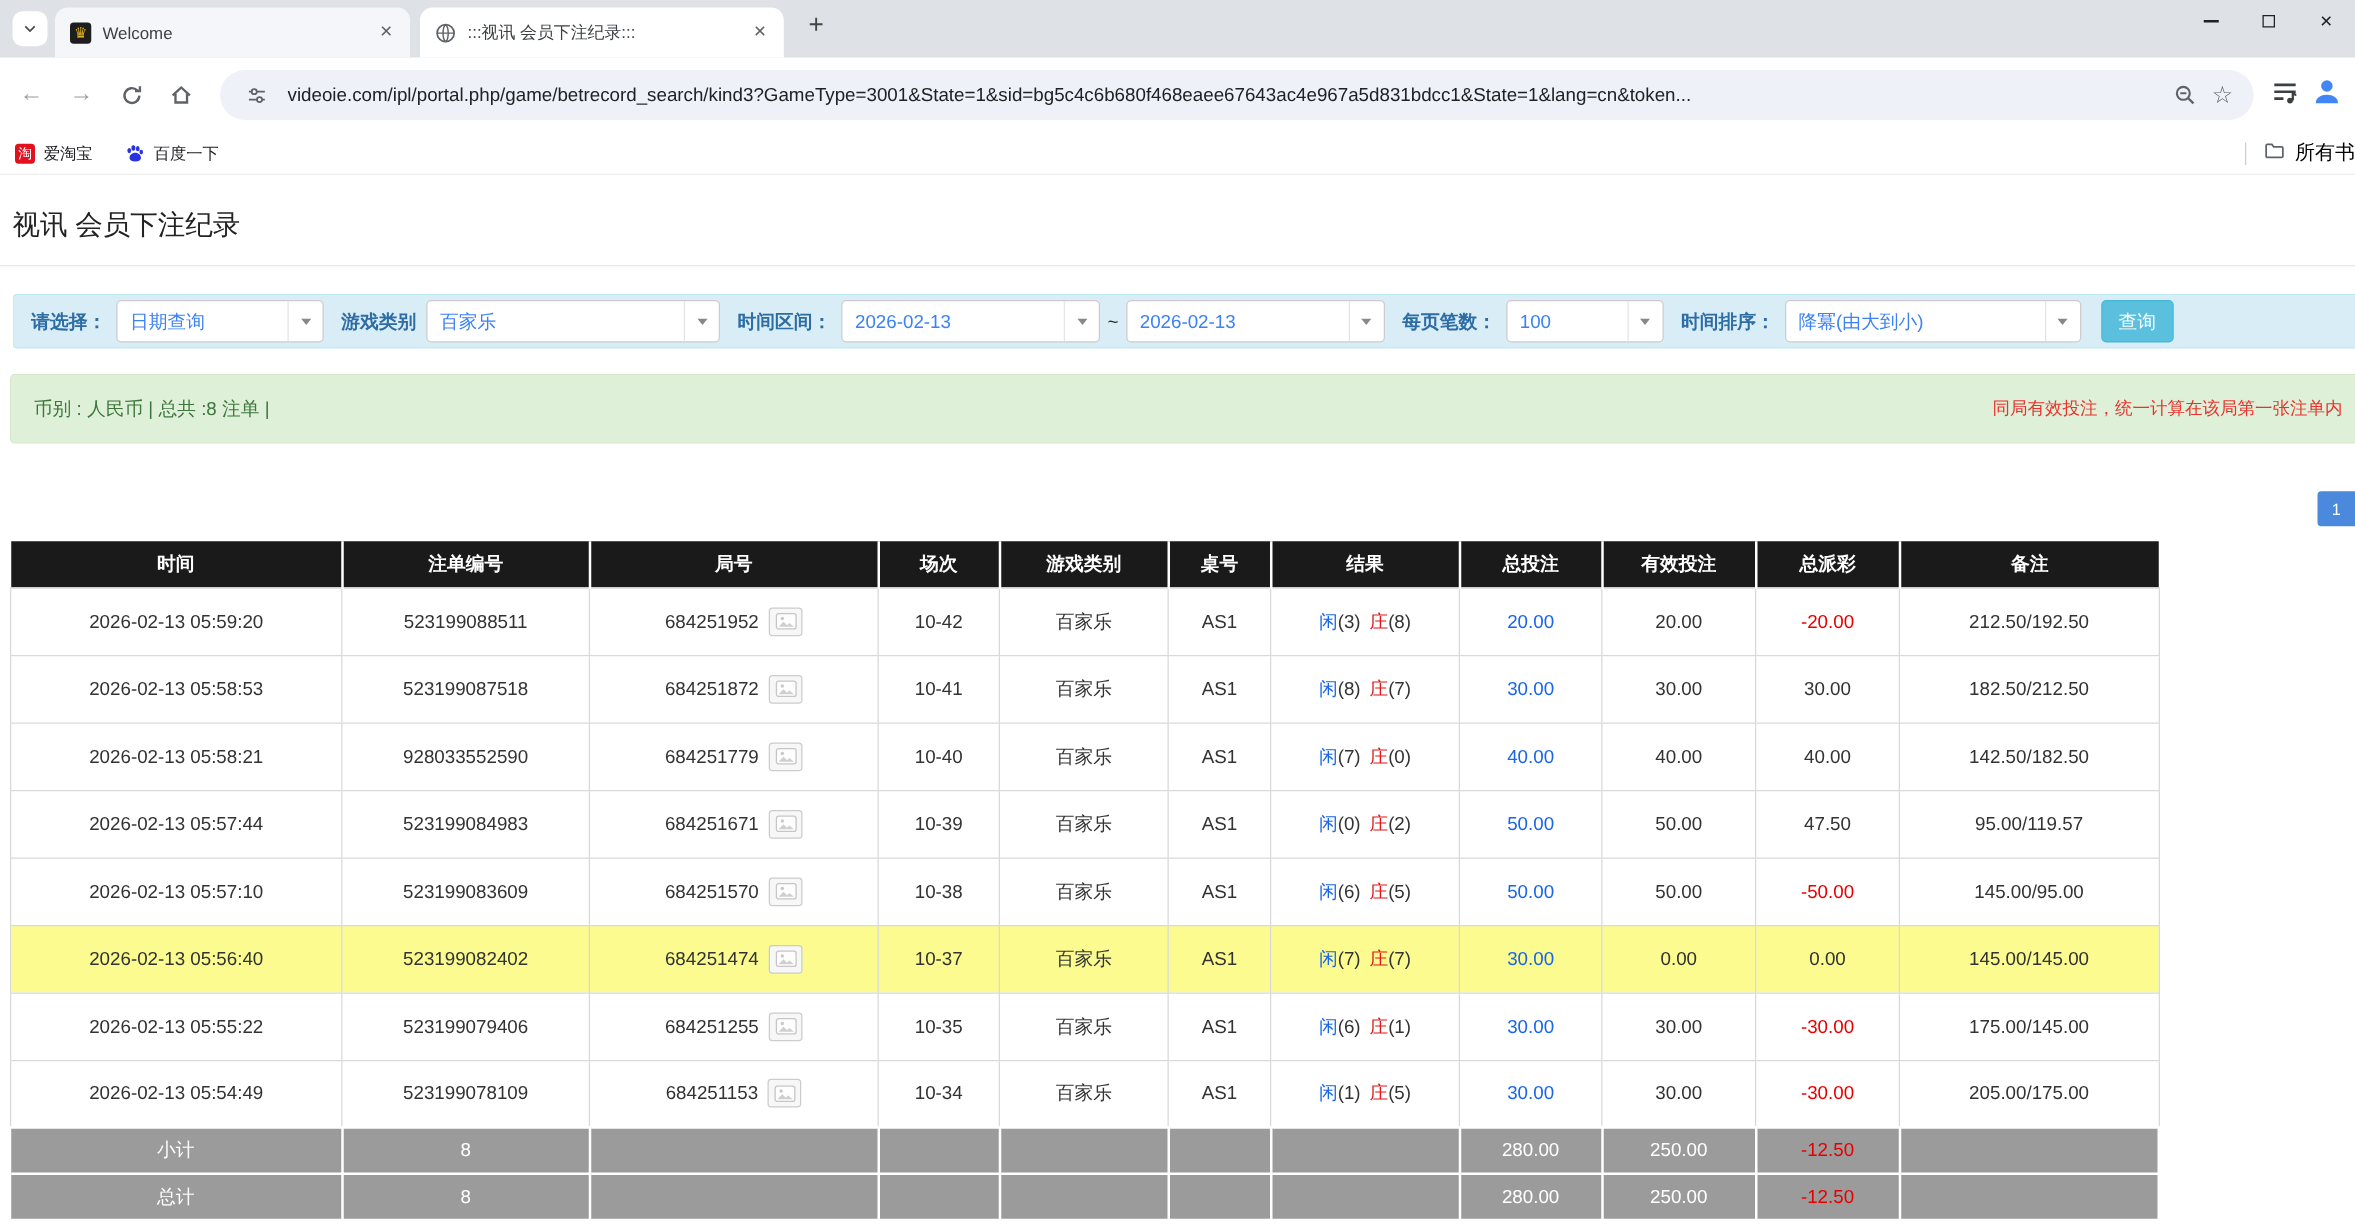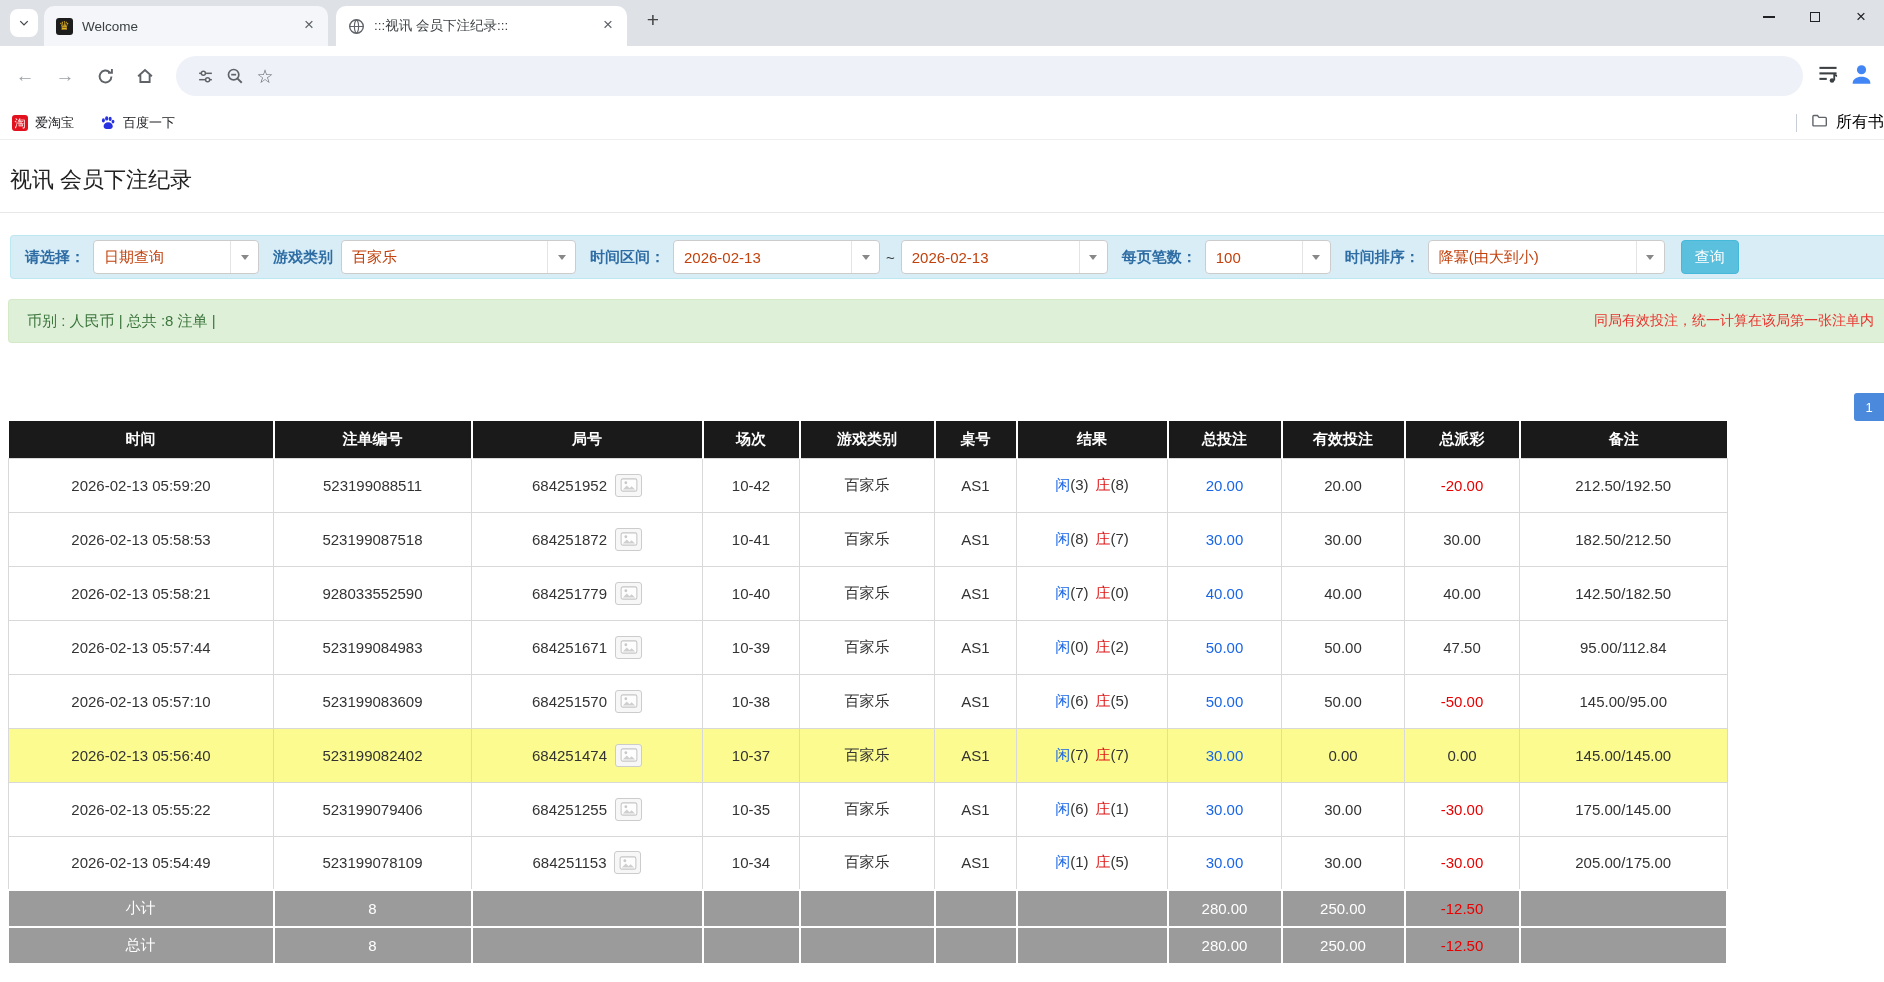--- a/index.html
+++ b/index.html
@@ -50,29 +50,29 @@
   .page { position:relative; height:801px; background:#fff; }
   .page-title { font-size:22px; font-weight:400; color:#222; margin:27px 0 0 10px; line-height:26px; }
 
   .filter-section { margin-top:19px; border-top:1px solid #e7e7e7; padding-top:22px; }
   .filter-bar { margin-left:10px; height:44px; background:var(--filter_bg,#d9edf7);
                 border:1px solid var(--filter_border,#bce8f1); border-right:none; border-radius:4px 0 0 4px;
                 display:flex; align-items:center; padding-left:14px; }
   .f-label { font-size:15px; font-weight:bold; color:var(--label_blue,#2e6da4); margin:0 8px 0 14px; white-space:nowrap; }
   .f-label:first-child { margin-left:0; }
   .sel { height:34px; background:#fff; border:1px solid #ccc; border-radius:4px; display:flex; align-items:center; }
-  .sel .sel-val { flex:1; font-size:15px; color:#c2410c; padding-left:10px; white-space:nowrap; overflow:hidden; }
+  .sel .sel-val { flex:1; font-size:15px; color:#3b82f6; padding-left:10px; white-space:nowrap; overflow:hidden; }
   .sel .sel-arrow { width:28px; height:100%; border-left:1px solid #e4e4e4; display:flex; align-items:center; justify-content:center; }
   .caret { width:0; height:0; border-left:4px solid transparent; border-right:4px solid transparent; border-top:5px solid #888; }
   .tilde { font-size:15px; color:#333; margin:0 6px; }
   .w166{width:166px} .w235{width:235px} .w192{width:207px} .w126{width:126px} .w204{width:237px}
   .btn-query { height:34px; margin-left:16px; padding:0 13px; background:var(--button_bg,#5bc0de);
                border:1px solid var(--button_border,#46b8da); border-radius:4px; color:#fff; font-size:15px; }
 
-  .info-bar { margin-top:20px; margin-left:8px; height:44px; background:var(--info_bg,#dff0d8);
+  .info-bar { margin-top:20px; margin-left:8px; height:56px; background:var(--info_bg,#dff0d8);
               border:1px solid var(--info_border,#d6e9c6); border-right:none; border-radius:4px 0 0 4px;
               display:flex; align-items:center; justify-content:space-between; padding:0 10px 0 18px;gap:28px; }
   .info-left { font-size:15px; color:var(--info_text,#3c763d); }
   .info-right { font-size:14px; color:var(--warn_red,#e9322d); }
 
   .page-box { position:absolute; right:0; width:30px; height:28px; background:var(--page_btn_blue,#4a89dc);
               border-radius:3px 0 0 3px; color:#fff; font-size:13px; display:flex; align-items:center; justify-content:center; }
   .page-box.top { top:226px; }
 
   
@@ -153,20 +153,21 @@
 
   <div class="url-pill">
     <span class="pill-ic">
       <svg width="17" height="17" viewBox="0 0 16 16">
         <line x1="2" y1="5" x2="14" y2="5" stroke="#5f6368" stroke-width="1.4"></line>
         <circle cx="6" cy="5" r="1.9" fill="#fff" stroke="#5f6368" stroke-width="1.4"></circle>
         <line x1="2" y1="11" x2="14" y2="11" stroke="#5f6368" stroke-width="1.4"></line>
         <circle cx="10" cy="11" r="1.9" fill="#fff" stroke="#5f6368" stroke-width="1.4"></circle>
       </svg>
     </span>
+    <span class="url-text">videoie.com/ipl/portal.php/game/betrecord_search/kind3?GameType=3001&amp;State=1&amp;sid=bg5c4c6b680f468eaee67643ac4e967a5d831bdcc1&amp;State=1&amp;lang=cn&amp;token...</span>
     <span class="pill-ic">
       <svg width="18" height="18" viewBox="0 0 16 16">
         <circle cx="6.8" cy="6.8" r="4.6" fill="none" stroke="#5f6368" stroke-width="1.5"></circle>
         <line x1="10.3" y1="10.3" x2="14" y2="14" stroke="#5f6368" stroke-width="1.7"></line>
         <line x1="4.6" y1="6.8" x2="9" y2="6.8" stroke="#5f6368" stroke-width="1.5"></line>
       </svg>
     </span>
     <span class="pill-ic star-ch">☆</span>
   </div>
 
@@ -407,21 +408,21 @@
     </td>
     <td>10-39</td>
     <td>百家乐</td>
     <td>AS1</td>
     <td>
       <span class="res-p">闲</span><span class="res-n">(0)</span><span class="res-b">庄</span><span class="res-n">(2)</span>
     </td>
     <td class="blue">50.00</td>
     <td>50.00</td>
     <td class="payout">47.50</td>
-    <td>95.00/112.84</td>
+    <td>95.00/119.57</td>
   </tr>
           <tr>
     <td>2026-02-13 05:57:10</td>
     <td>523199083609</td>
     <td>
       <span class="round-wrap">
         <span>684251570</span>
         <span class="replay-btn">
           <svg width="18" height="14" viewBox="0 0 20 16">
             <rect x="1" y="1" width="18" height="14" rx="2" fill="#fdfdfd" stroke="#c6c6c6" stroke-width="1.2"></rect>

